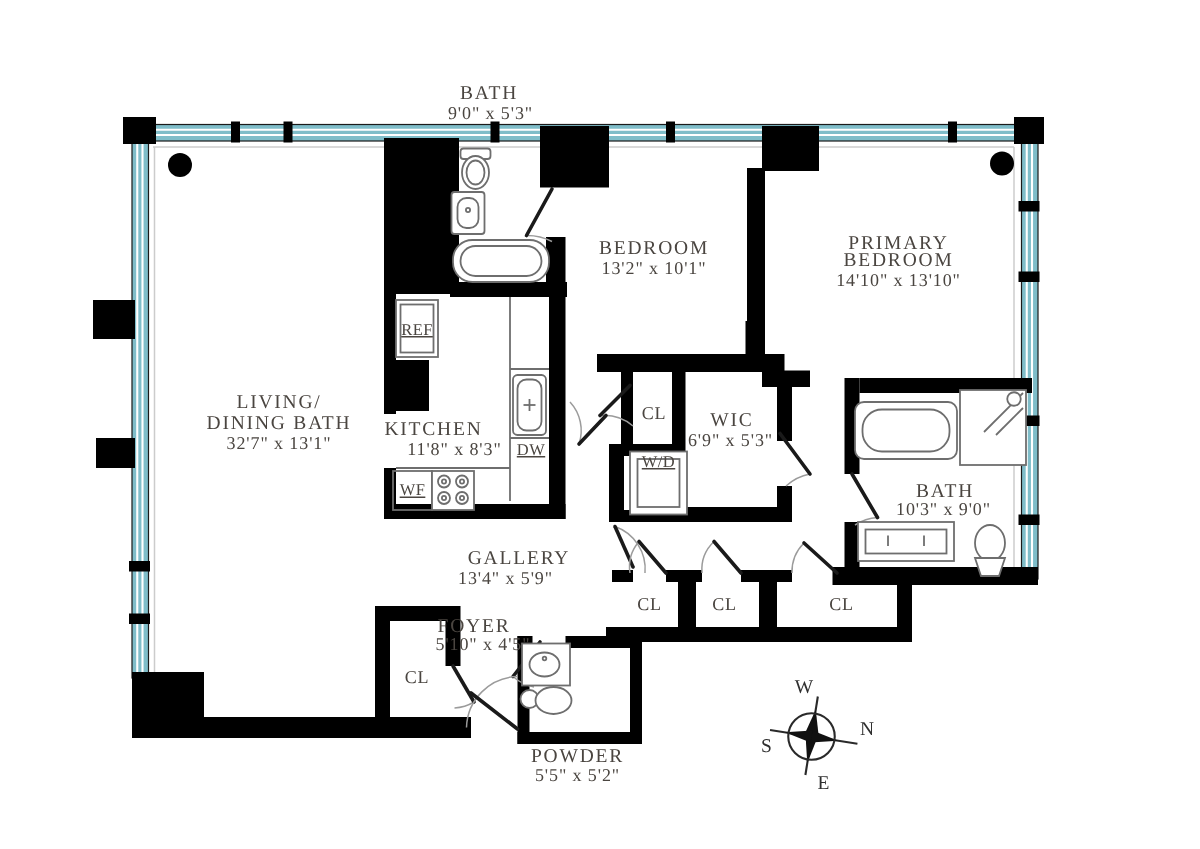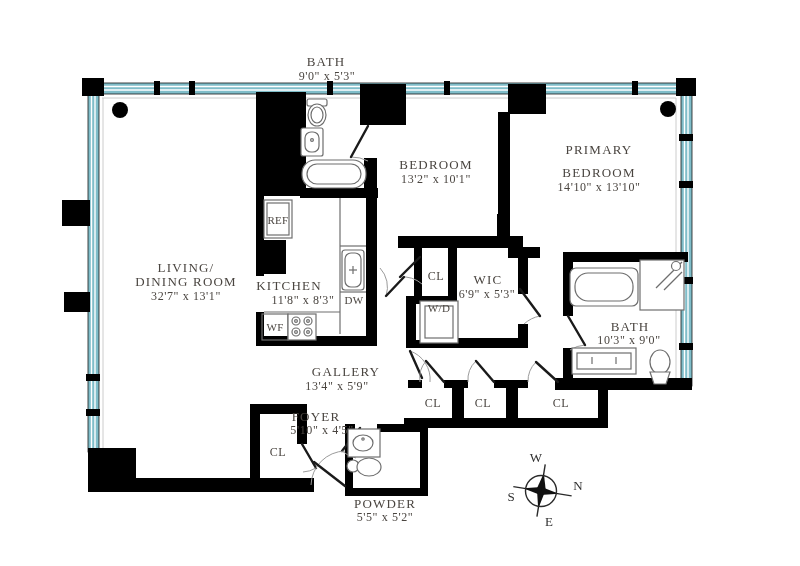--- a/index.html
+++ b/index.html
@@ -15,21 +15,21 @@
   .dl{stroke:#1a1a1a;stroke-width:2.4;stroke-linecap:round;}
   .da{fill:none;stroke:#9b9b9b;stroke-width:1;}
   .fl{stroke:#cccccc;stroke-width:1;}
   .cmp{fill:none;stroke:#2a2a2a;stroke-width:1.4;}
   
   .lbl{position:absolute;transform:translate(-50%,-50%);white-space:nowrap;
        color:#4a4540;text-align:right;}
   .room{font-size:13px;letter-spacing:1.2px;}
   .dims{font-size:12px;letter-spacing:0.6px;}
   .small{font-size:12px;letter-spacing:0.5px;}
-  .tiny{font-size:11px;letter-spacing:0.3px;}
+  .tiny{font-size:11px;letter-spacing:0.3px;text-decoration:underline;}
   .cletter{font-size:13px;color:#2f2f2f;letter-spacing:0;}
 </style>
 </head>
 <body>
 
 <div class="stage">
 
 <svg width="800" height="566" viewBox="0 0 800 566">
 
   <g>
@@ -250,26 +250,26 @@
     <circle class="cmp" cx="541" cy="491" r="15.5"></circle>
   </g>
 </svg>
 
   <div class="lbl room" style="left:326px;top:62px">BATH</div>
   <div class="lbl dims" style="left:327px;top:76px">9'0" x 5'3"</div>
 
   <div class="lbl room" style="left:436px;top:165px">BEDROOM</div>
   <div class="lbl dims" style="left:436px;top:179px">13'2" x 10'1"</div>
 
-  <div class="lbl room" style="left:599px;top:150px">PRIMARY</div>
+  <div class="lbl room" style="left:599px;top:162px">PRIMARY</div>
   <div class="lbl room" style="left:599px;top:173px">BEDROOM</div>
   <div class="lbl dims" style="left:599px;top:187px">14'10" x 13'10"</div>
 
   <div class="lbl room" style="left:186px;top:268px">LIVING/</div>
-  <div class="lbl room" style="left:186px;top:282px">DINING ROOM</div>
+  <div class="lbl room" style="left:186px;top:282px">DINING BATH</div>
   <div class="lbl dims" style="left:186px;top:296px">32'7" x 13'1"</div>
 
   <div class="lbl room" style="left:289px;top:286px">KITCHEN</div>
   <div class="lbl dims" style="left:303px;top:300px">11'8" x 8'3"</div>
 
   <div class="lbl room" style="left:488px;top:280px">WIC</div>
   <div class="lbl dims" style="left:487px;top:294px">6'9" x 5'3"</div>
 
   <div class="lbl room" style="left:630px;top:327px">BATH</div>
   <div class="lbl dims" style="left:629px;top:340px">10'3" x 9'0"</div>

